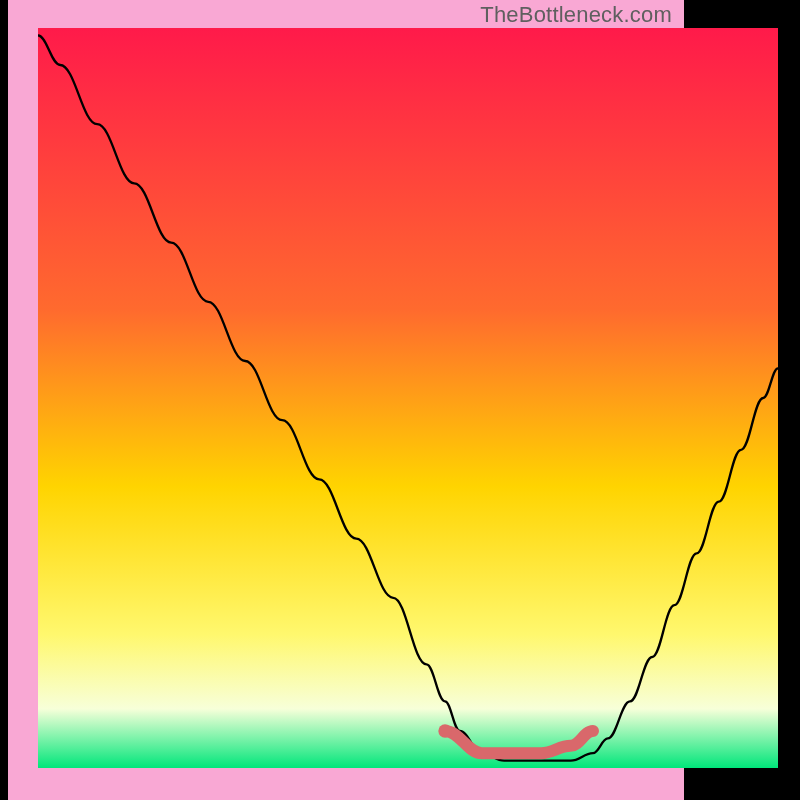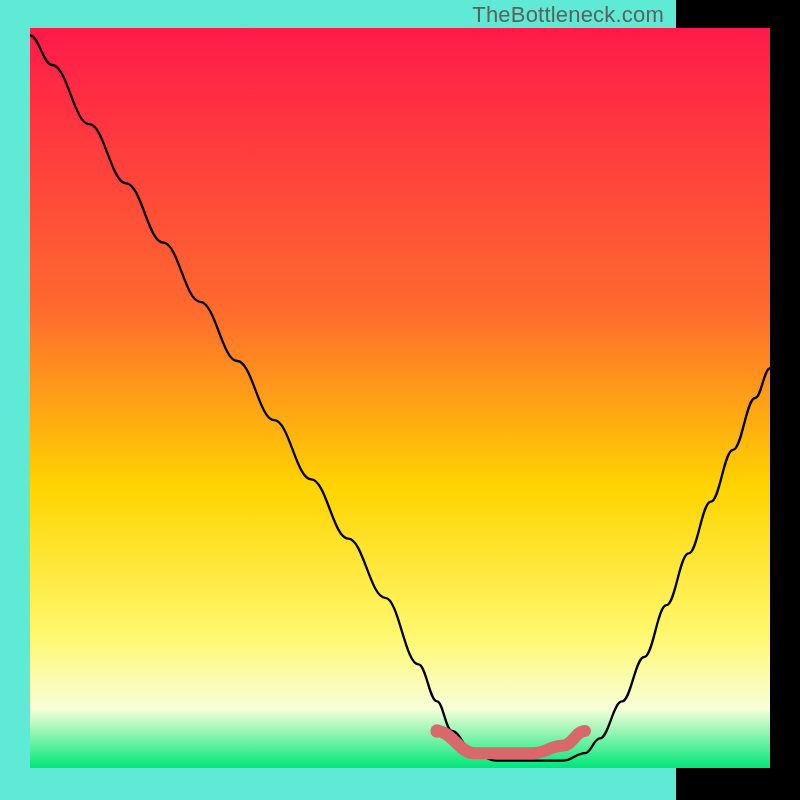--- a/index.html
+++ b/index.html
@@ -8,21 +8,22 @@
     width: 800px;
     height: 800px;
     overflow: hidden;
     background: #000;
     font-family: Arial, Helvetica, sans-serif;
   }
   .frame {
     position: relative;
     width: 676px;
     height: 800px;
-    background: #5eead4;
+    background: #f9a8d4;
+    margin-left: 8px;
   }
   .watermark {
     position: absolute;
     top: 2px;
     right: 12px;
     color: #5f5f5f;
     font-size: 22px;
     font-weight: 400;
     letter-spacing: 0.2px;
     z-index: 10;

